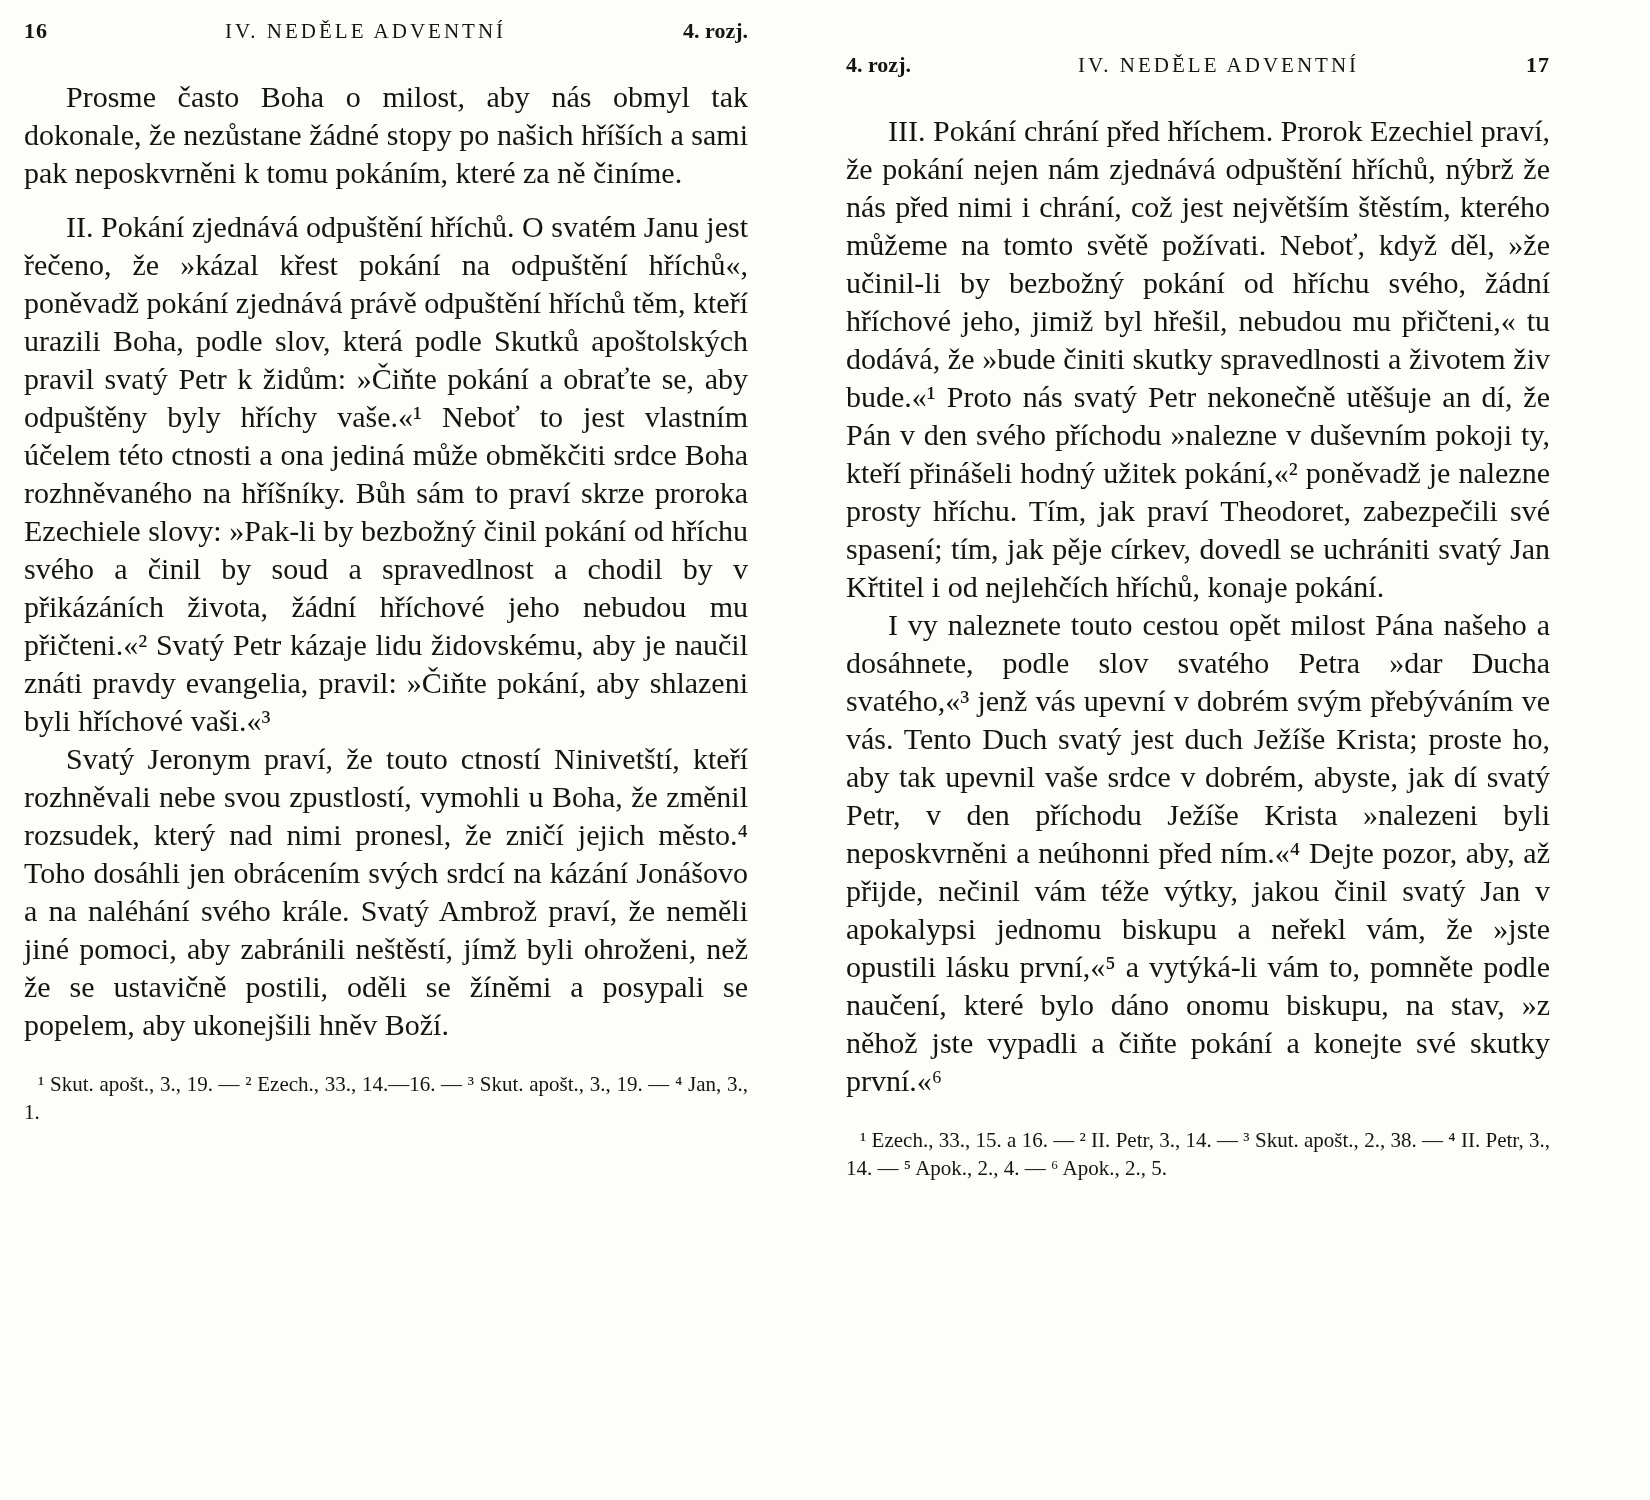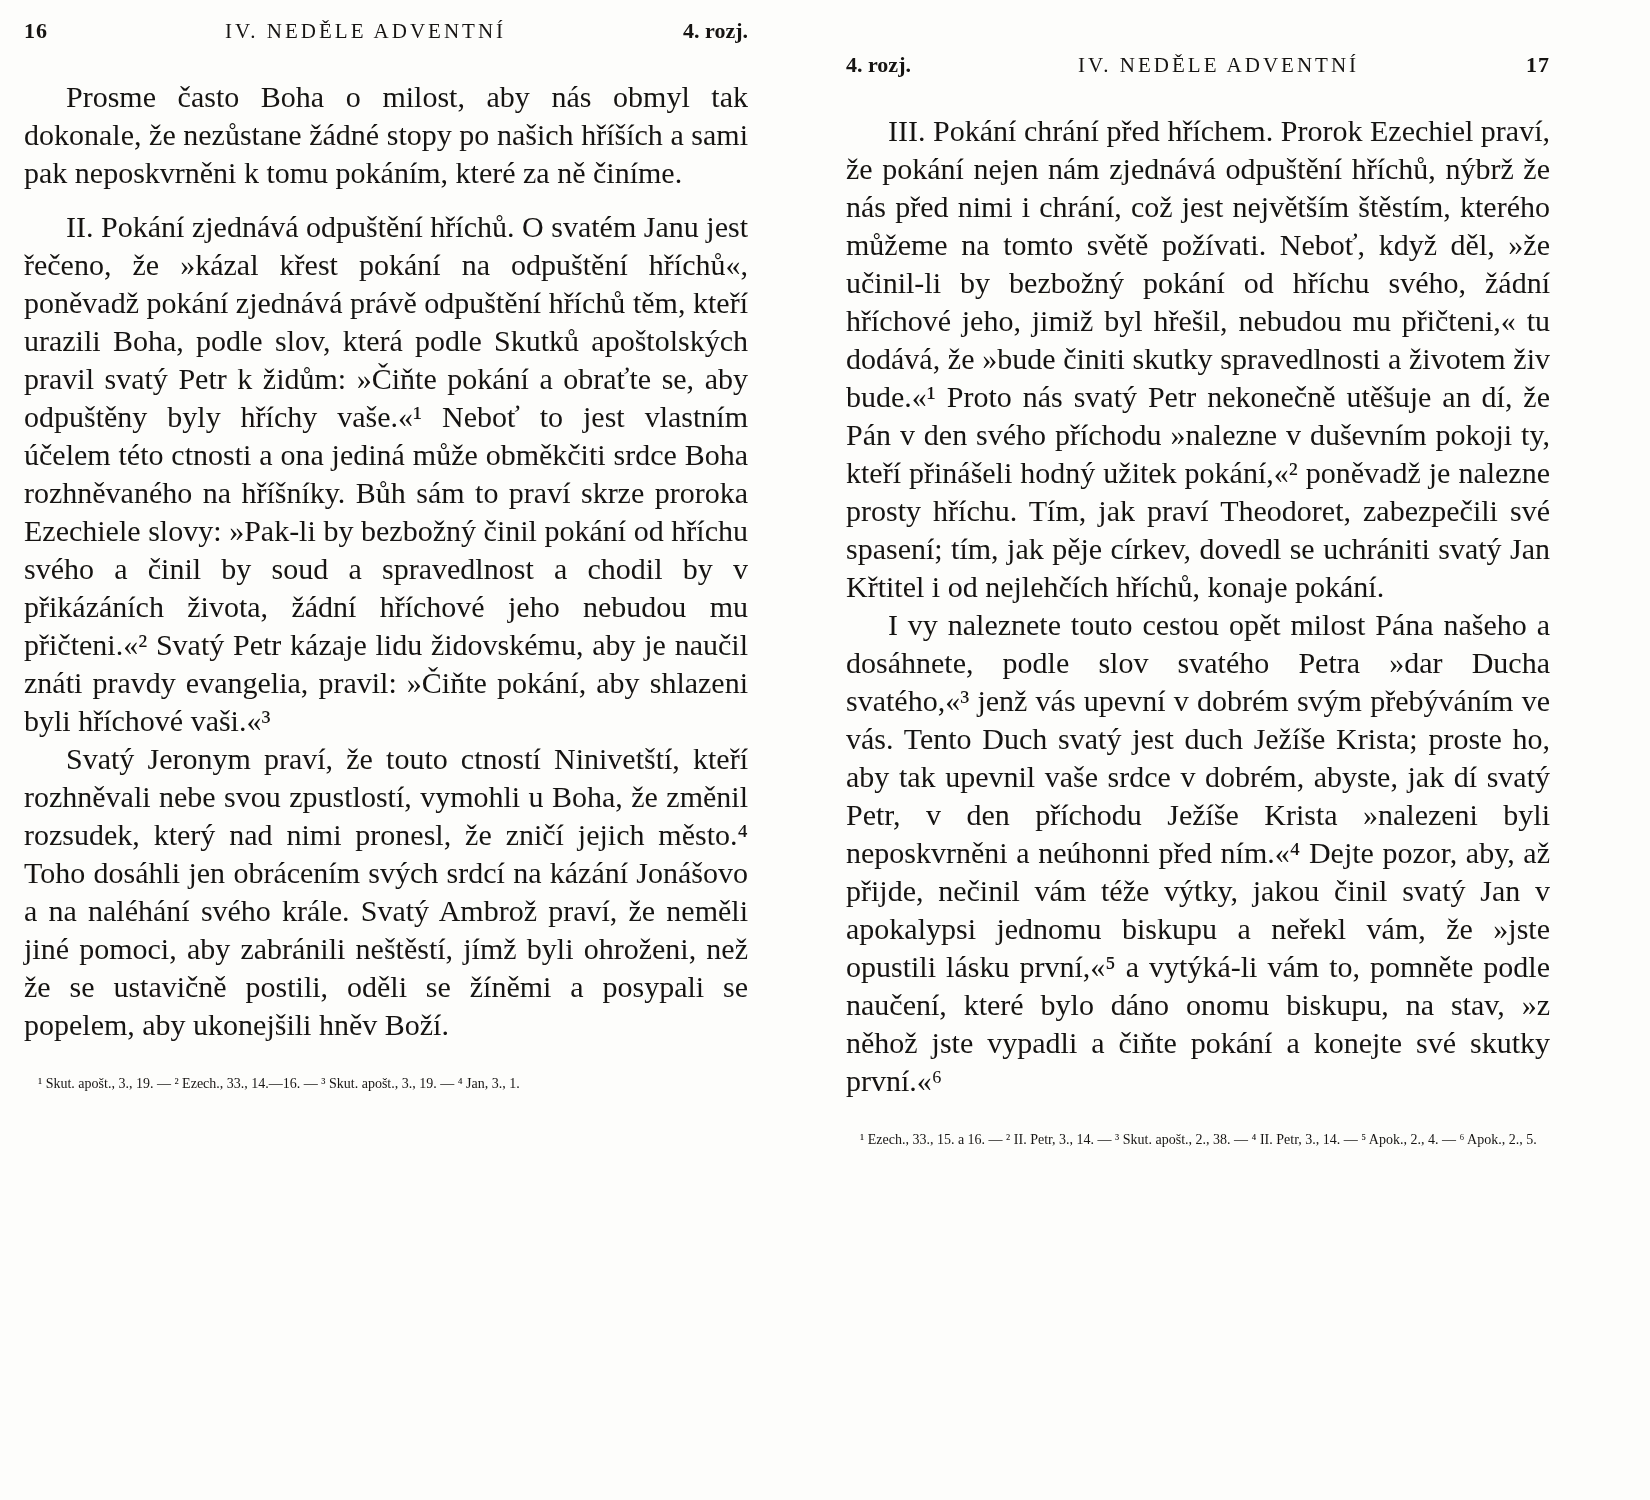--- a/index.html
+++ b/index.html
@@ -46,21 +46,21 @@
     margin: 0;
     text-indent: 42px;
   }
   .para.section { margin-top: 16px; }
   .para.no-indent { text-indent: 0; }
   .para.cont { text-align-last: justify; }
   .lead { font-weight: normal; }
 
   .footnote {
     margin-top: 26px;
-    font-size: 14px;
+    font-size: 21px;
     line-height: 28px;
     text-align: justify;
     text-indent: 14px;
   }
 </style>
 </head>
 <body>
 
 <div class="page page-left">
   <div class="page-header">

